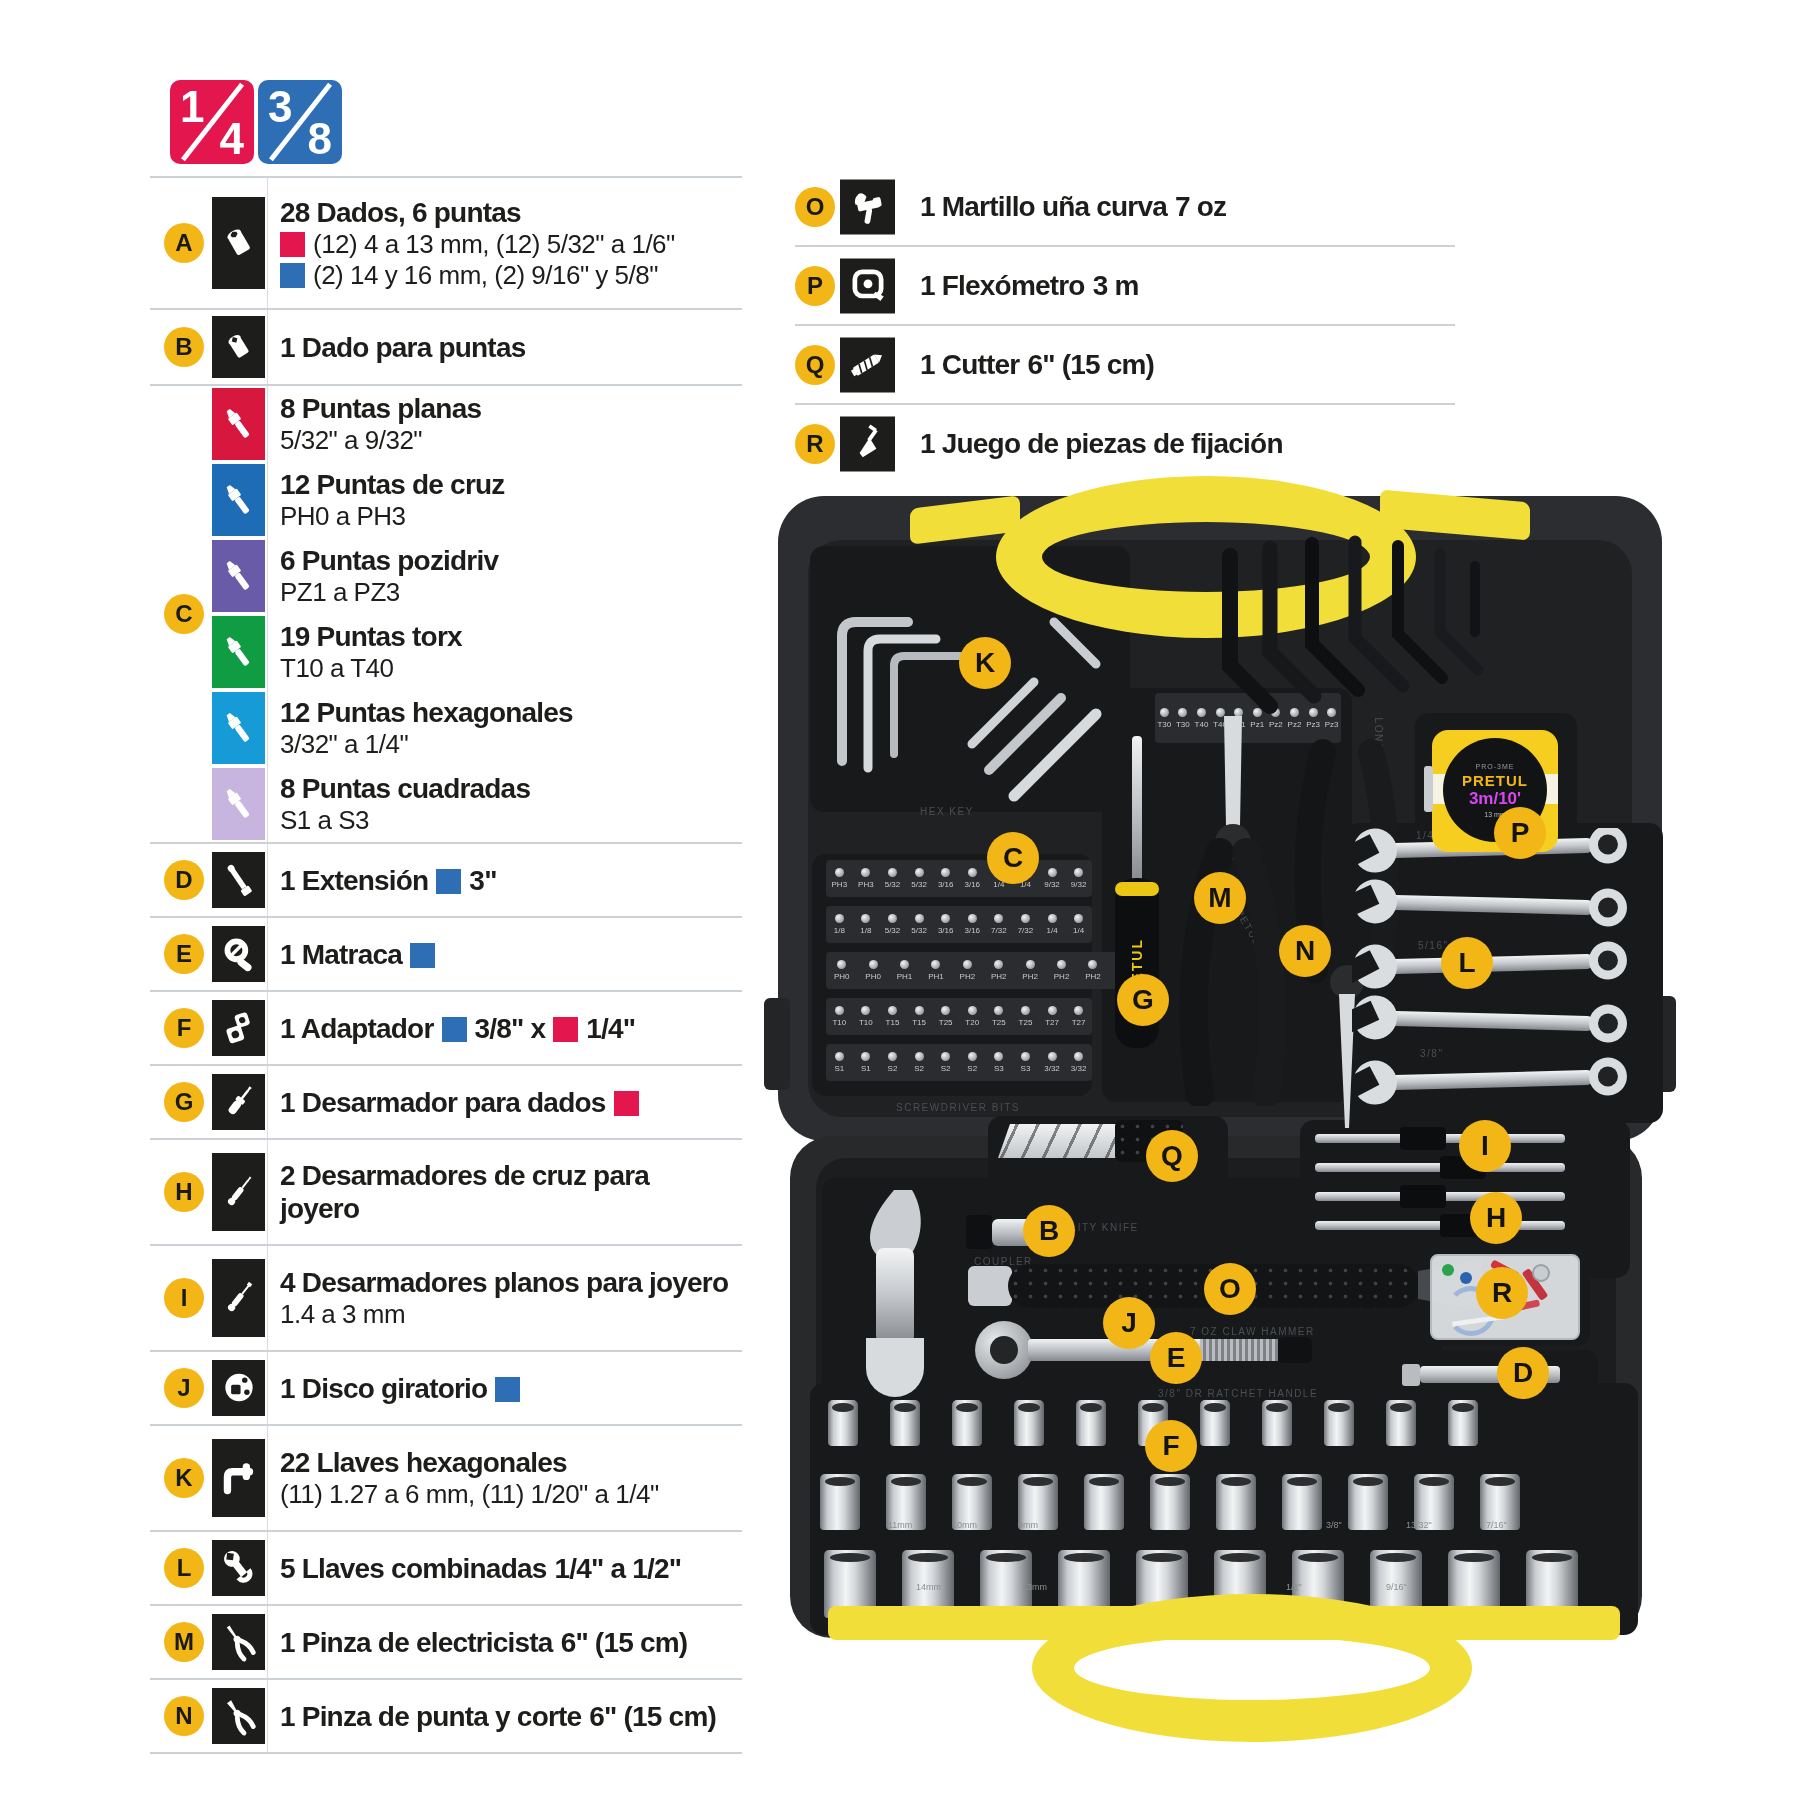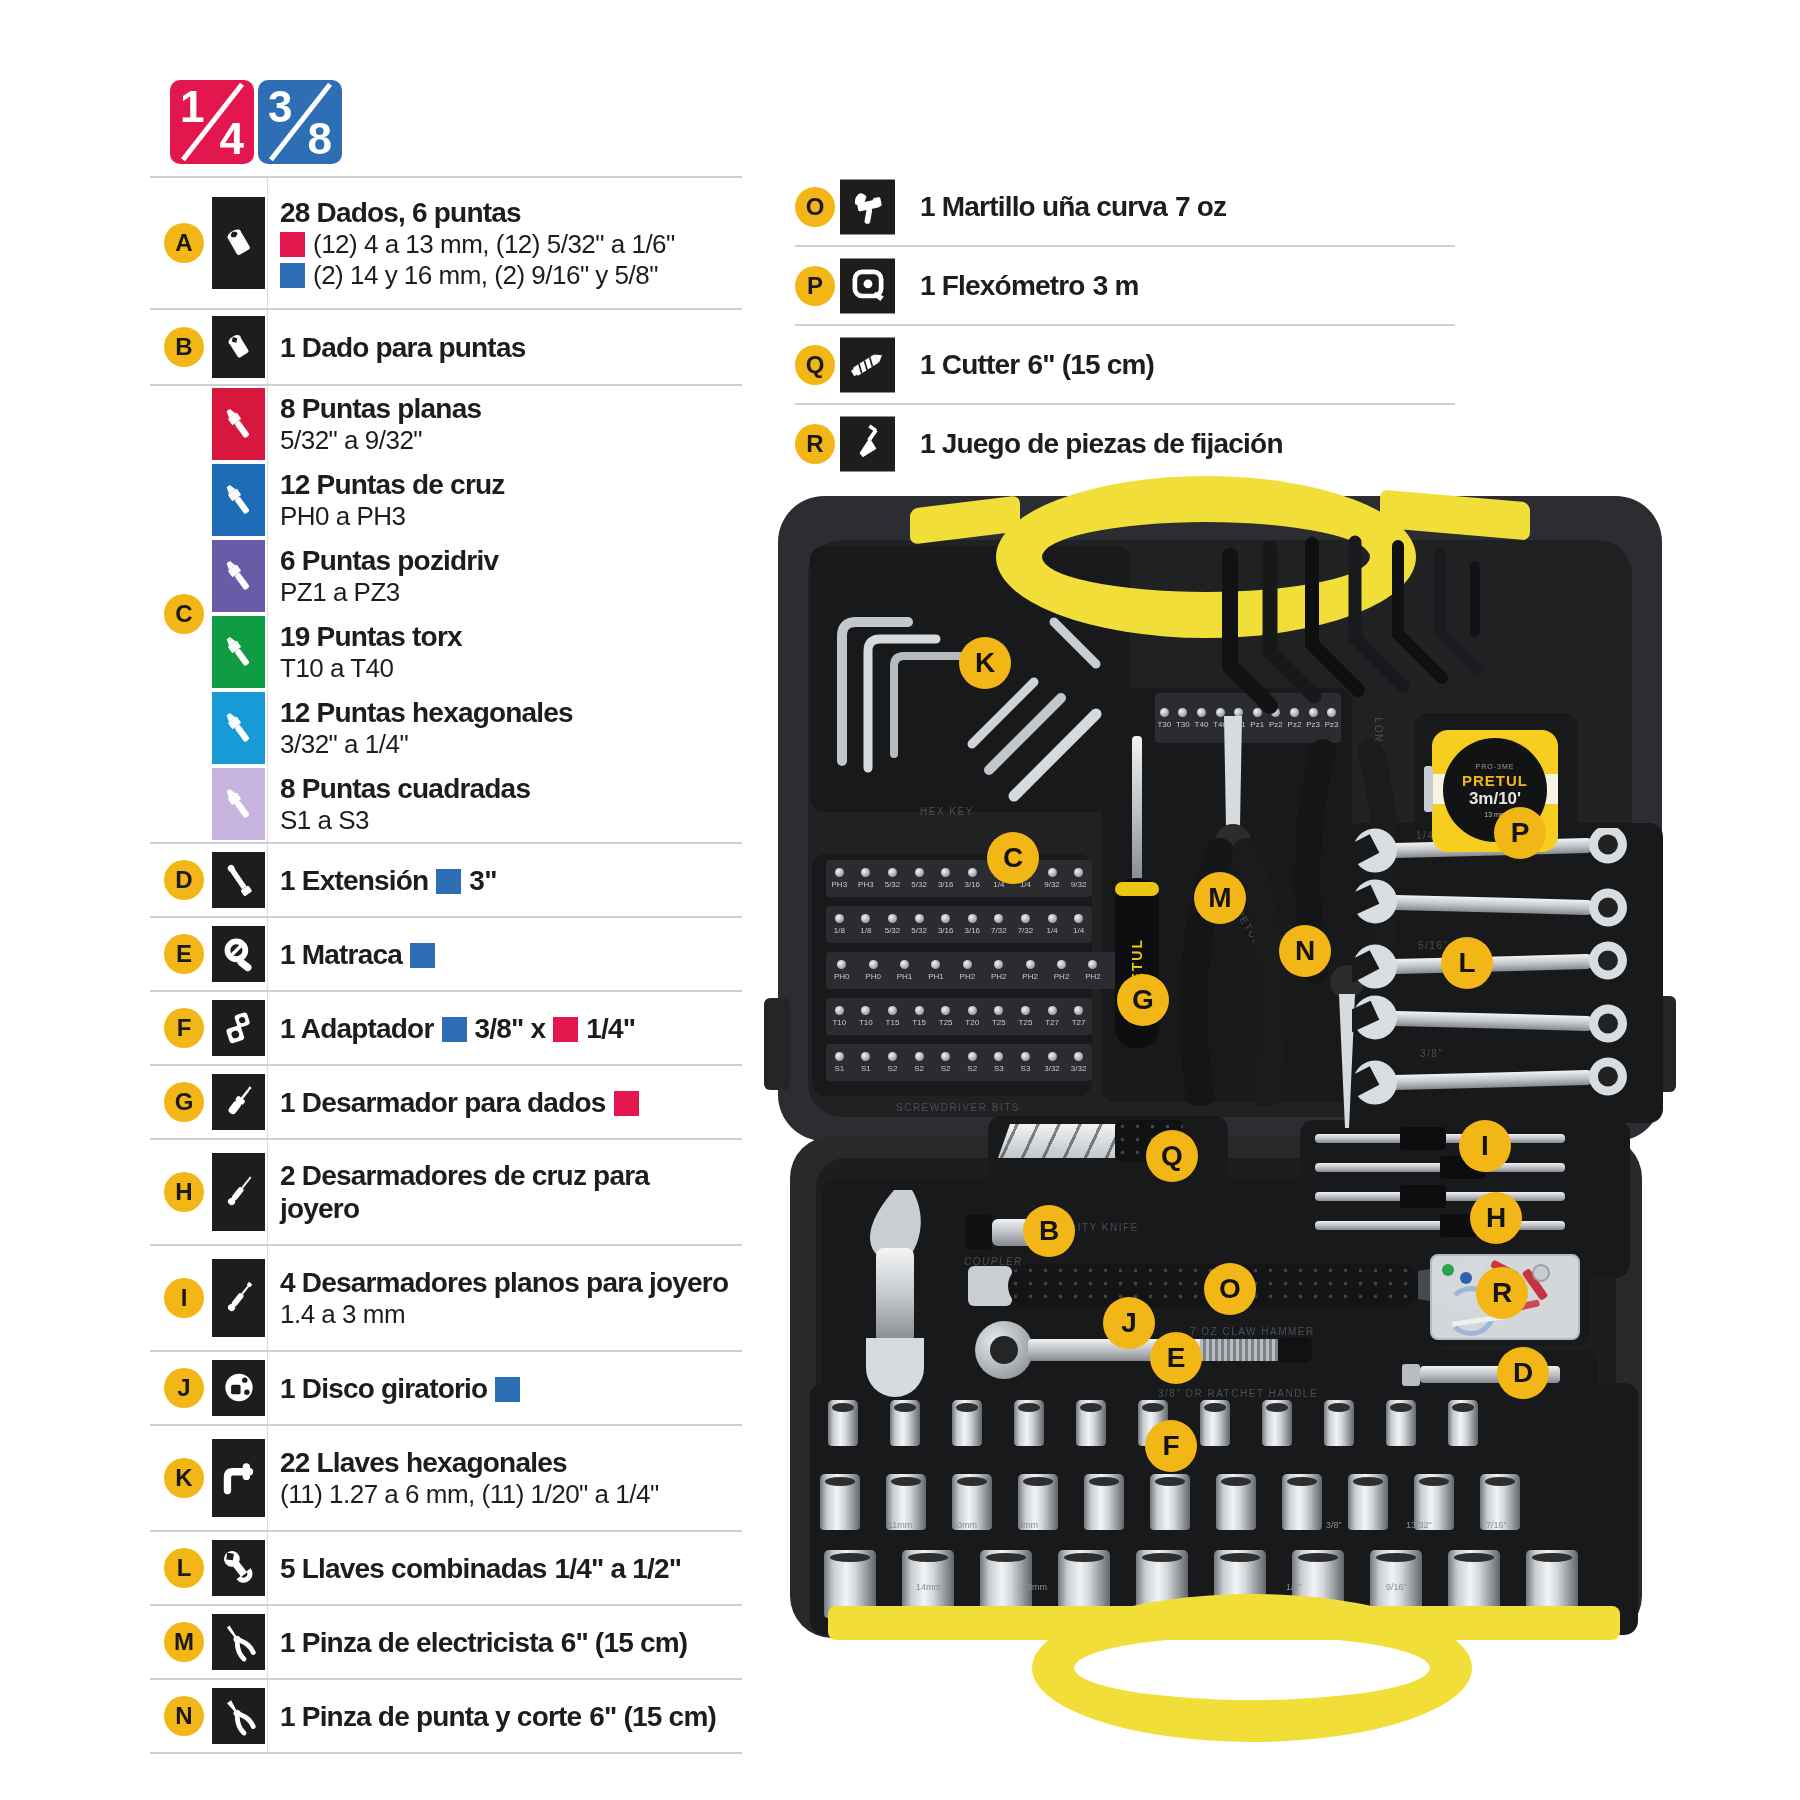--- a/index.html
+++ b/index.html
@@ -64,21 +64,21 @@
   .sock::before{content:"";position:absolute;left:12%;top:3px;width:76%;height:9px;border-radius:50%;background:#2c2e30;}
   .socklbl{position:absolute;font-size:9px;color:#8b8f92;z-index:3;white-space:nowrap;}
   .tool{position:absolute;z-index:4;}
   .metalh{background:linear-gradient(180deg,#f0f2f3,#b9bdc1 55%,#85898d);}
   .tape{position:absolute;left:662px;top:252px;width:126px;height:122px;background:#F5CE1F;border-radius:16px;z-index:5;}
   .tape .band{position:absolute;left:0;top:44px;width:100%;height:30px;background:#f6f3e2;}
   .tape .face{position:absolute;left:11px;top:8px;width:104px;height:104px;border-radius:50%;background:#121314;
               display:flex;flex-direction:column;align-items:center;justify-content:center;}
   .tape .model{font-size:7px;color:#9a9a9a;letter-spacing:1px;}
   .tape .brand{font-size:15px;font-weight:700;color:#F2B616;letter-spacing:1px;margin-top:2px;}
-  .tape .size{font-size:17px;font-weight:700;color:#e5e5e5;}
+  .tape .size{font-size:17px;font-weight:700;color:#d946ef;}
   .tape .tw{font-size:7px;color:#bbb;margin-top:2px;}
   .tape .clip{position:absolute;left:-8px;top:36px;width:9px;height:46px;background:#c9cdd1;border-radius:3px;}
   .sdhandle{position:absolute;left:345px;top:400px;width:44px;height:170px;background:#0d0e0f;border-radius:20px;z-index:5;}
   .sdhandle .band{position:absolute;left:0;top:4px;width:100%;height:14px;background:#E9C714;border-radius:10px;}
   .sdhandle .txt{position:absolute;left:0;top:26px;width:100%;height:136px;display:flex;align-items:center;justify-content:center;
                  writing-mode:vertical-rl;transform:rotate(180deg);color:#E9C714;font-size:14px;font-weight:700;letter-spacing:2px;}
   .knurl{background:repeating-linear-gradient(90deg,#b9bdc1 0 3px,#7e8286 3px 6px);}
   .dotgrip{background-image:radial-gradient(circle,#3f4245 1.6px,transparent 2.2px);background-size:15px 13px;}
 </style>
 </head>
@@ -907,21 +907,21 @@
         <span class="socklbl" style="left: 616px; top: 1104px;">9/16"</span>
       </div>
 
     <div class="handle-ring" style="left:262px;top:1116px;width:440px;height:148px;border-width:42px;z-index:6"></div>
     <div class="handle-wing" style="left:58px;top:1128px;width:792px;height:34px;z-index:6"></div>
 
     <div id="molded">
         <span class="molded" style="left: 150px; top: 328px;">HEX KEY</span>
         <span class="molded" style="left: 126px; top: 624px;">SCREWDRIVER BITS</span>
         <span class="molded" style="left: 280px; top: 744px;">UTILITY KNIFE</span>
-        <span class="molded" style="left: 194px; top: 778px; font-style: italic;">COUPLER</span>
+        <span class="molded" style="left: 204px; top: 778px;">COUPLER</span>
         <span class="molded" style="left: 420px; top: 848px;">7 OZ CLAW HAMMER</span>
         <span class="molded" style="left: 388px; top: 910px;">3/8" DR RATCHET HANDLE</span>
         <span class="molded" style="left: 548px; top: 295px; transform: rotate(90deg);">LONG NOSE PLIERS</span>
         <span class="molded" style="left: 452px; top: 440px; transform: rotate(60deg);">PRETUL</span>
         <span class="molded silver" style="left: 296px; top: 866px;">PRETUL</span>
         <span class="molded" style="left: 646px; top: 352px;">1/4"</span>
         <span class="molded" style="left: 648px; top: 462px;">5/16"</span>
         <span class="molded" style="left: 650px; top: 570px;">3/8"</span>
       </div>
     <div id="case-badges">

